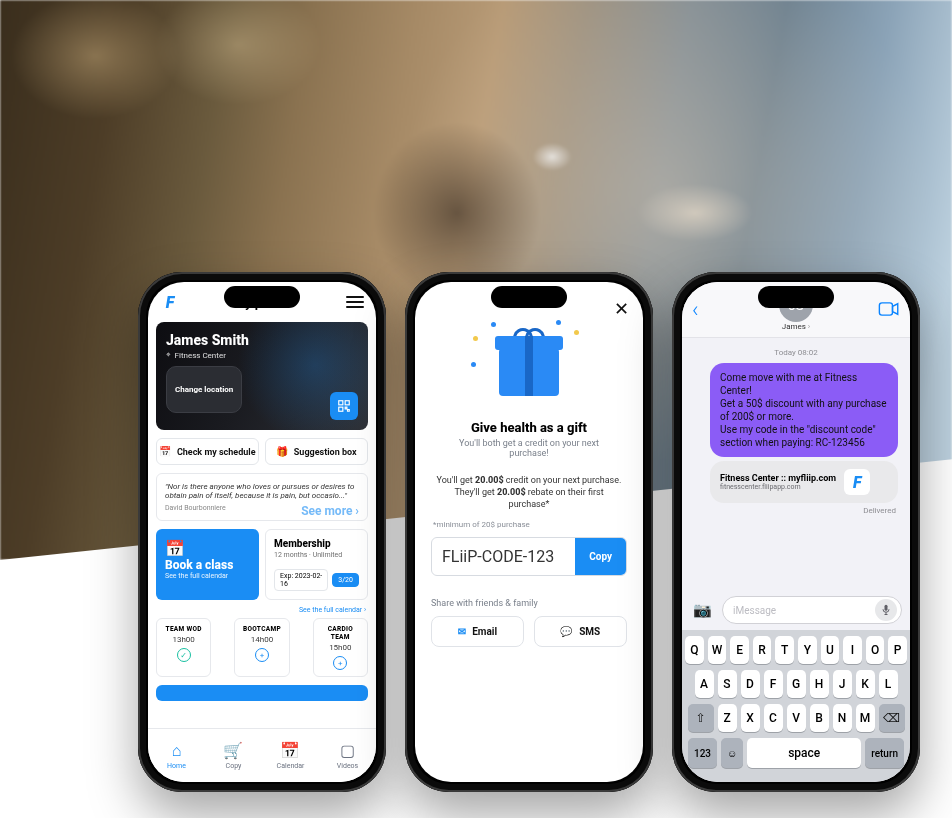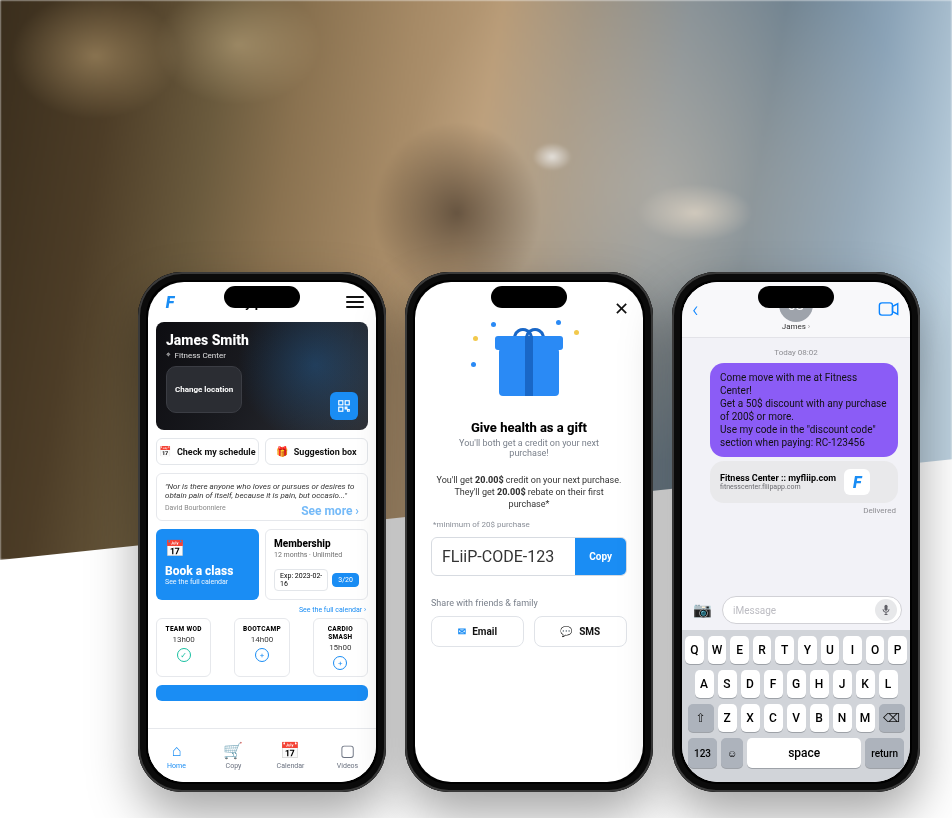--- a/index.html
+++ b/index.html
@@ -59,21 +59,21 @@
   .qrbtn{ position:absolute; right:10px; bottom:10px; width:28px; height:28px; border-radius:6px; background:#1a8df4; display:flex; align-items:center; justify-content:center; color:#fff; font-size:14px; }
   .p1 .twoBtns{ display:flex; gap:6px; margin:8px 8px 0;}
   .whitebtn{ flex:1; background:#fff; border:1px solid #e3e6ea; border-radius:6px; padding:7px 0; font-size:9px; font-weight:700; display:flex; gap:5px; align-items:center; justify-content:center; color:#111;}
   .whitebtn .ic{ color:#1a8df4; font-size:10px; }
   .cta{ margin:8px 8px 0; background:#1a8df4; color:#fff; border-radius:6px; text-align:center; padding:10px; font-size:10px; font-weight:800;}
   .quote{ margin:8px 8px 0; border:1px solid #e6e8ec; border-radius:6px; padding:8px; font-size:8px; font-style:italic; color:#333;}
   .quote .auth{ opacity:0.6; font-style:normal; font-size:7px; margin-top:4px;}
   .quote .more{ color:#1a8df4; font-weight:700; font-size:12px; float:right; font-style:normal;}
   .p1 .cards{ display:flex; gap:6px; margin:8px 8px 0;}
   .bookCard{ flex:1; background:#1a8df4; color:#fff; border-radius:6px; padding:10px 9px;}
-  .bookCard .big{ font-weight:800; font-size:12px; margin-top:6px;}
+  .bookCard .big{ font-weight:800; font-size:12px; }
   .bookCard .sub{ font-size:7px; opacity:0.9;}
   .memCard{ flex:1; border:1px solid #e6e8ec; border-radius:6px; padding:8px 8px;}
   .memCard .tt{ font-weight:800; font-size:10px;}
   .memCard .mm{ font-size:7px; opacity:0.6; margin-top:2px;}
   .memCard .row{ display:flex; gap:4px; margin-top:10px; align-items:center;}
   .chip{ font-size:7px; padding:2px 5px; border:1px solid #e3e6ea; border-radius:4px;}
   .chip.blue{ background:#1a8df4; color:#fff; border-color:#1a8df4;}
   .seeall{ text-align:right; font-size:7px; color:#1a8df4; font-weight:400; margin:6px 10px 0;}
   .p1 .classes{ display:flex; gap:23px; margin:4px 8px 0;}
   .classBox{ flex:1; border:1px solid #e6e8ec; border-radius:6px; padding:6px 4px; text-align:center;}
@@ -210,21 +210,21 @@
             <div class="nm">TEAM WOD</div>
             <div class="tm">13h00</div>
             <div class="dot teal">✓</div>
           </div>
         <div class="classBox">
             <div class="nm">BOOTCAMP</div>
             <div class="tm">14h00</div>
             <div class="dot">+</div>
           </div>
         <div class="classBox">
-            <div class="nm">CARDIO SMASH</div>
+            <div class="nm">CARDIO TEAM</div>
             <div class="tm">15h00</div>
             <div class="dot">+</div>
           </div>
       </div>
       <div class="strip"></div>
       <div class="tabbar">
         <div class="tab active">
             <span class="ic">⌂</span>
             <span>Home</span>
           </div>

